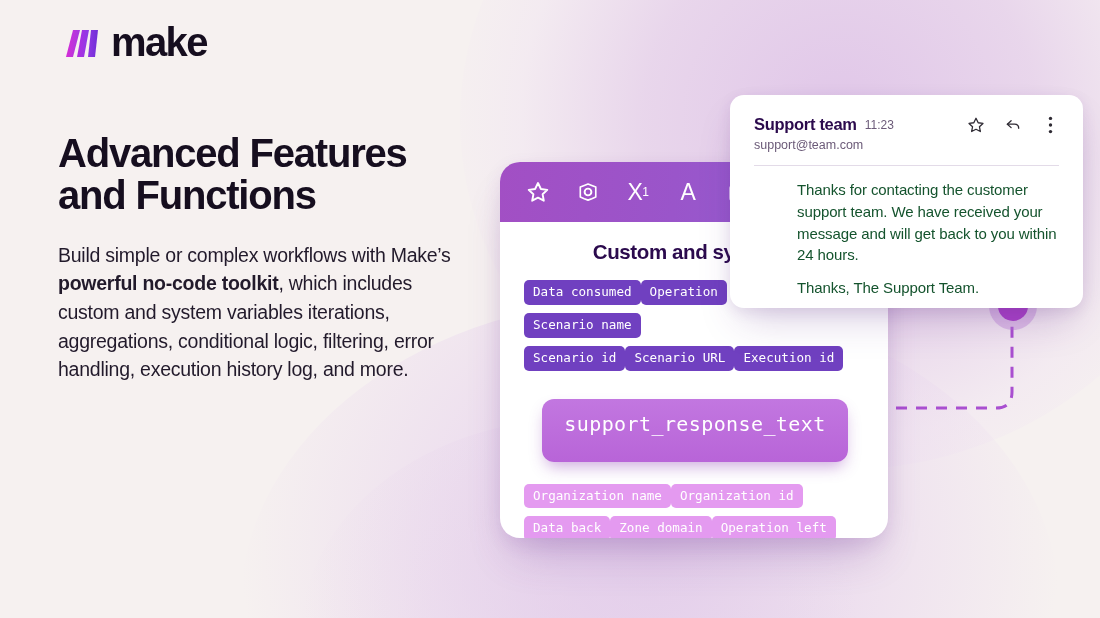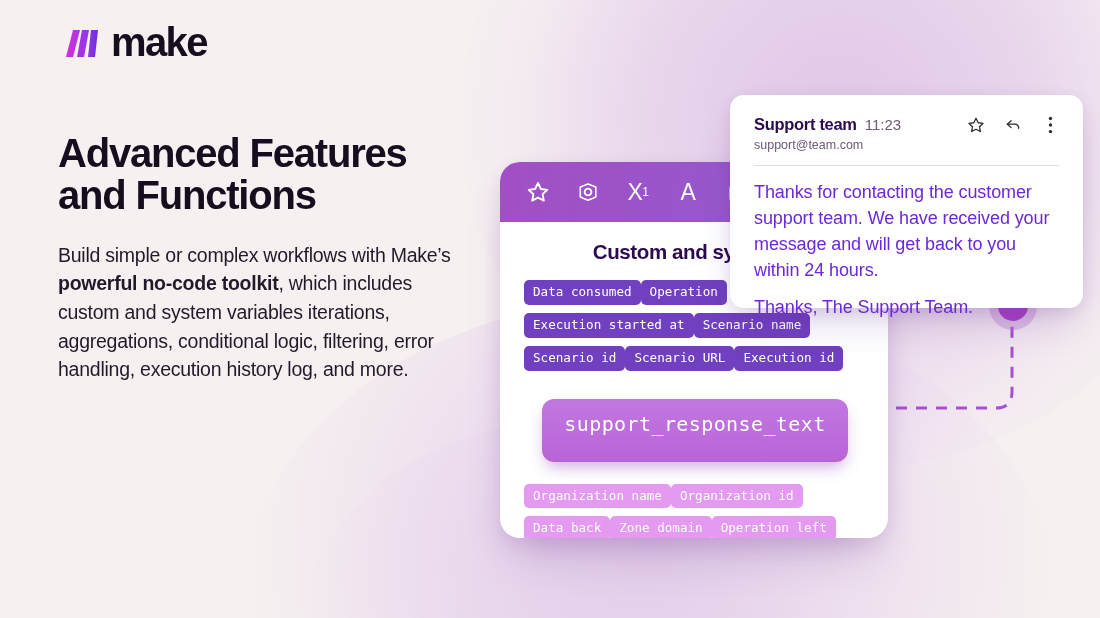--- a/index.html
+++ b/index.html
@@ -230,21 +230,21 @@
     display: flex;
     align-items: center;
   }
   .email-sender {
     font-size: 16.5px;
     font-weight: bold;
     color: #2b0a4d;
     letter-spacing: -0.3px;
   }
   .email-time {
-    font-size: 15px;
+    font-size: 12px;
     color: #6b5a78;
     margin-left: 8px;
   }
   .email-actions {
     margin-left: auto;
     display: flex;
     align-items: center;
     gap: 19px;
     color: #2e2a33;
   }
@@ -259,24 +259,25 @@
     font-size: 12.5px;
     color: #6b5a78;
     margin-top: 4px;
   }
   .email-divider {
     height: 1px;
     background: #e3dbe8;
     margin: 13px 0 13px;
   }
   .email-body p {
-    font-size: 18px;
+    font-size: 15px;
     line-height: 1.45;
-    color: #6d28d9;
+    color: #14532d;
     letter-spacing: -0.1px;
+    margin-left: 43px;
   }
   .email-body p + p { margin-top: 11px; }
 </style>
 </head>
 <body>
 
 <div class="bg-glow-top"></div>
 <div class="bg-glow-bottom"></div>
 <div class="bg-glow-left"></div>
 
@@ -345,21 +346,20 @@
   </div>
 
   <div class="vars-body">
     <div class="vars-title">Custom and system v</div>
 
     <div class="chip-row">
       <span class="chip dark">Data consumed</span>
       <span class="chip dark">Operation</span>
     </div>
     <div class="chip-row">
-      <span class="chip dark">Execution started at</span>
       <span class="chip dark">Scenario name</span>
     </div>
     <div class="chip-row">
       <span class="chip dark">Scenario id</span>
       <span class="chip dark">Scenario URL</span>
       <span class="chip dark">Execution id</span>
     </div>
 
     <div class="chip-featured">support_response_text</div>
 

